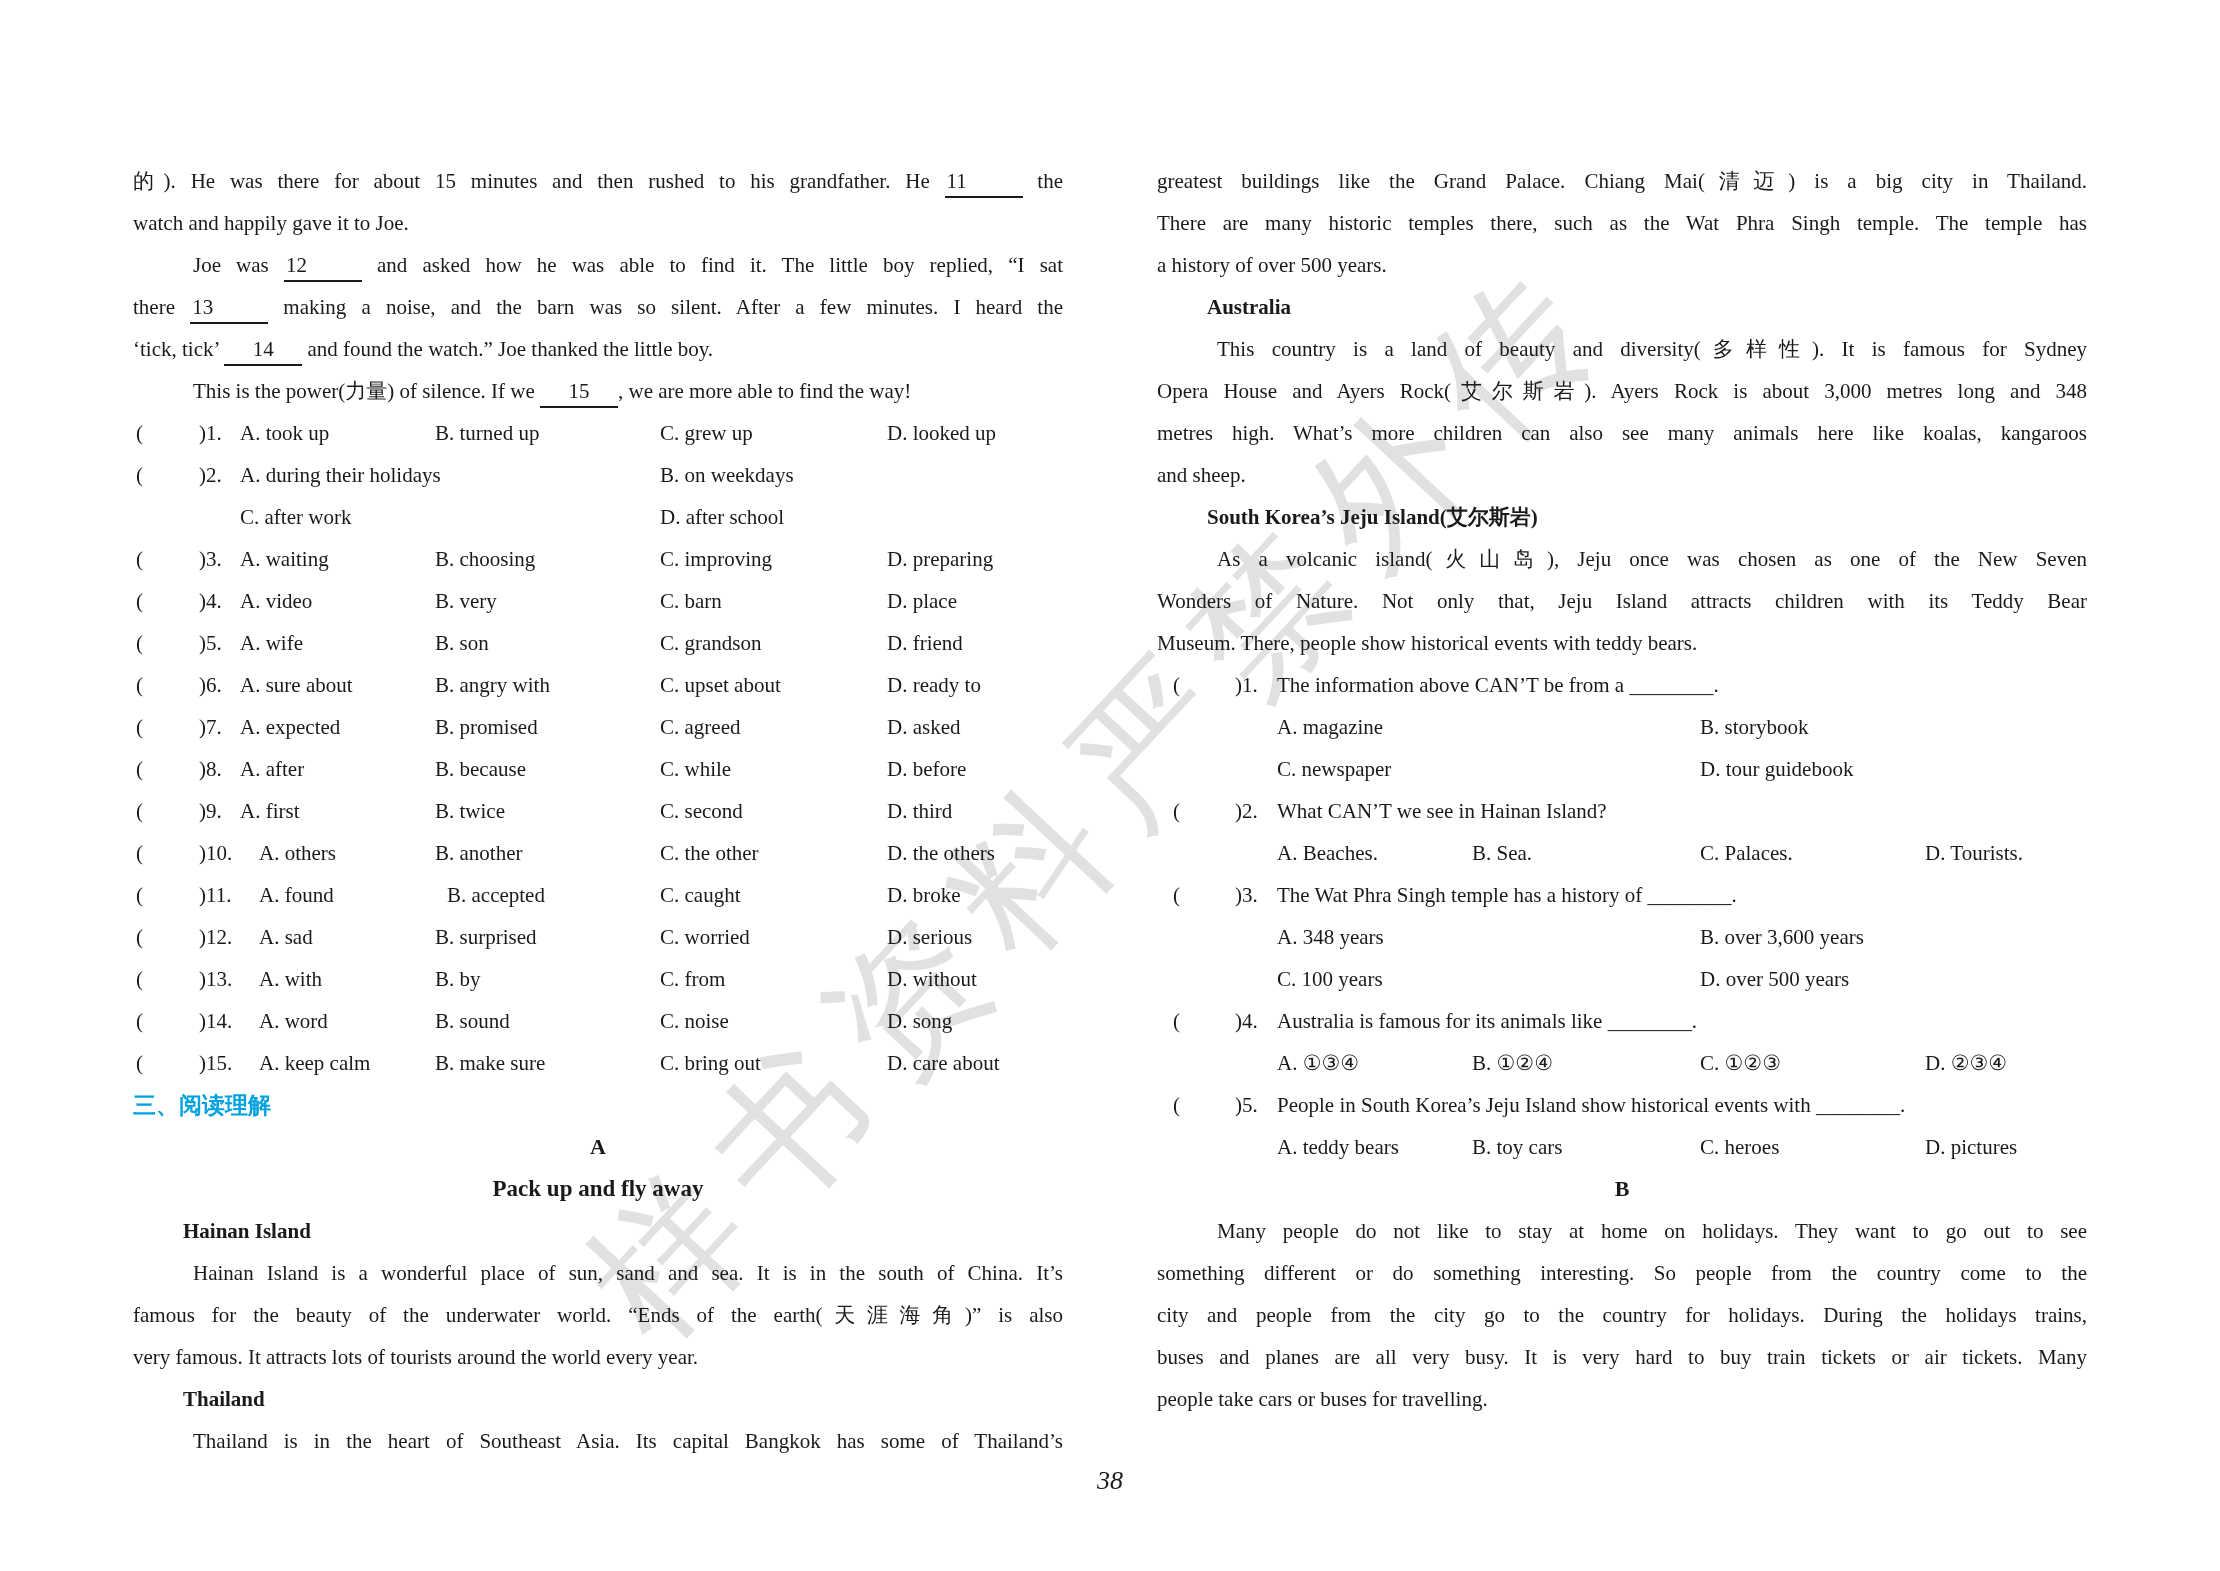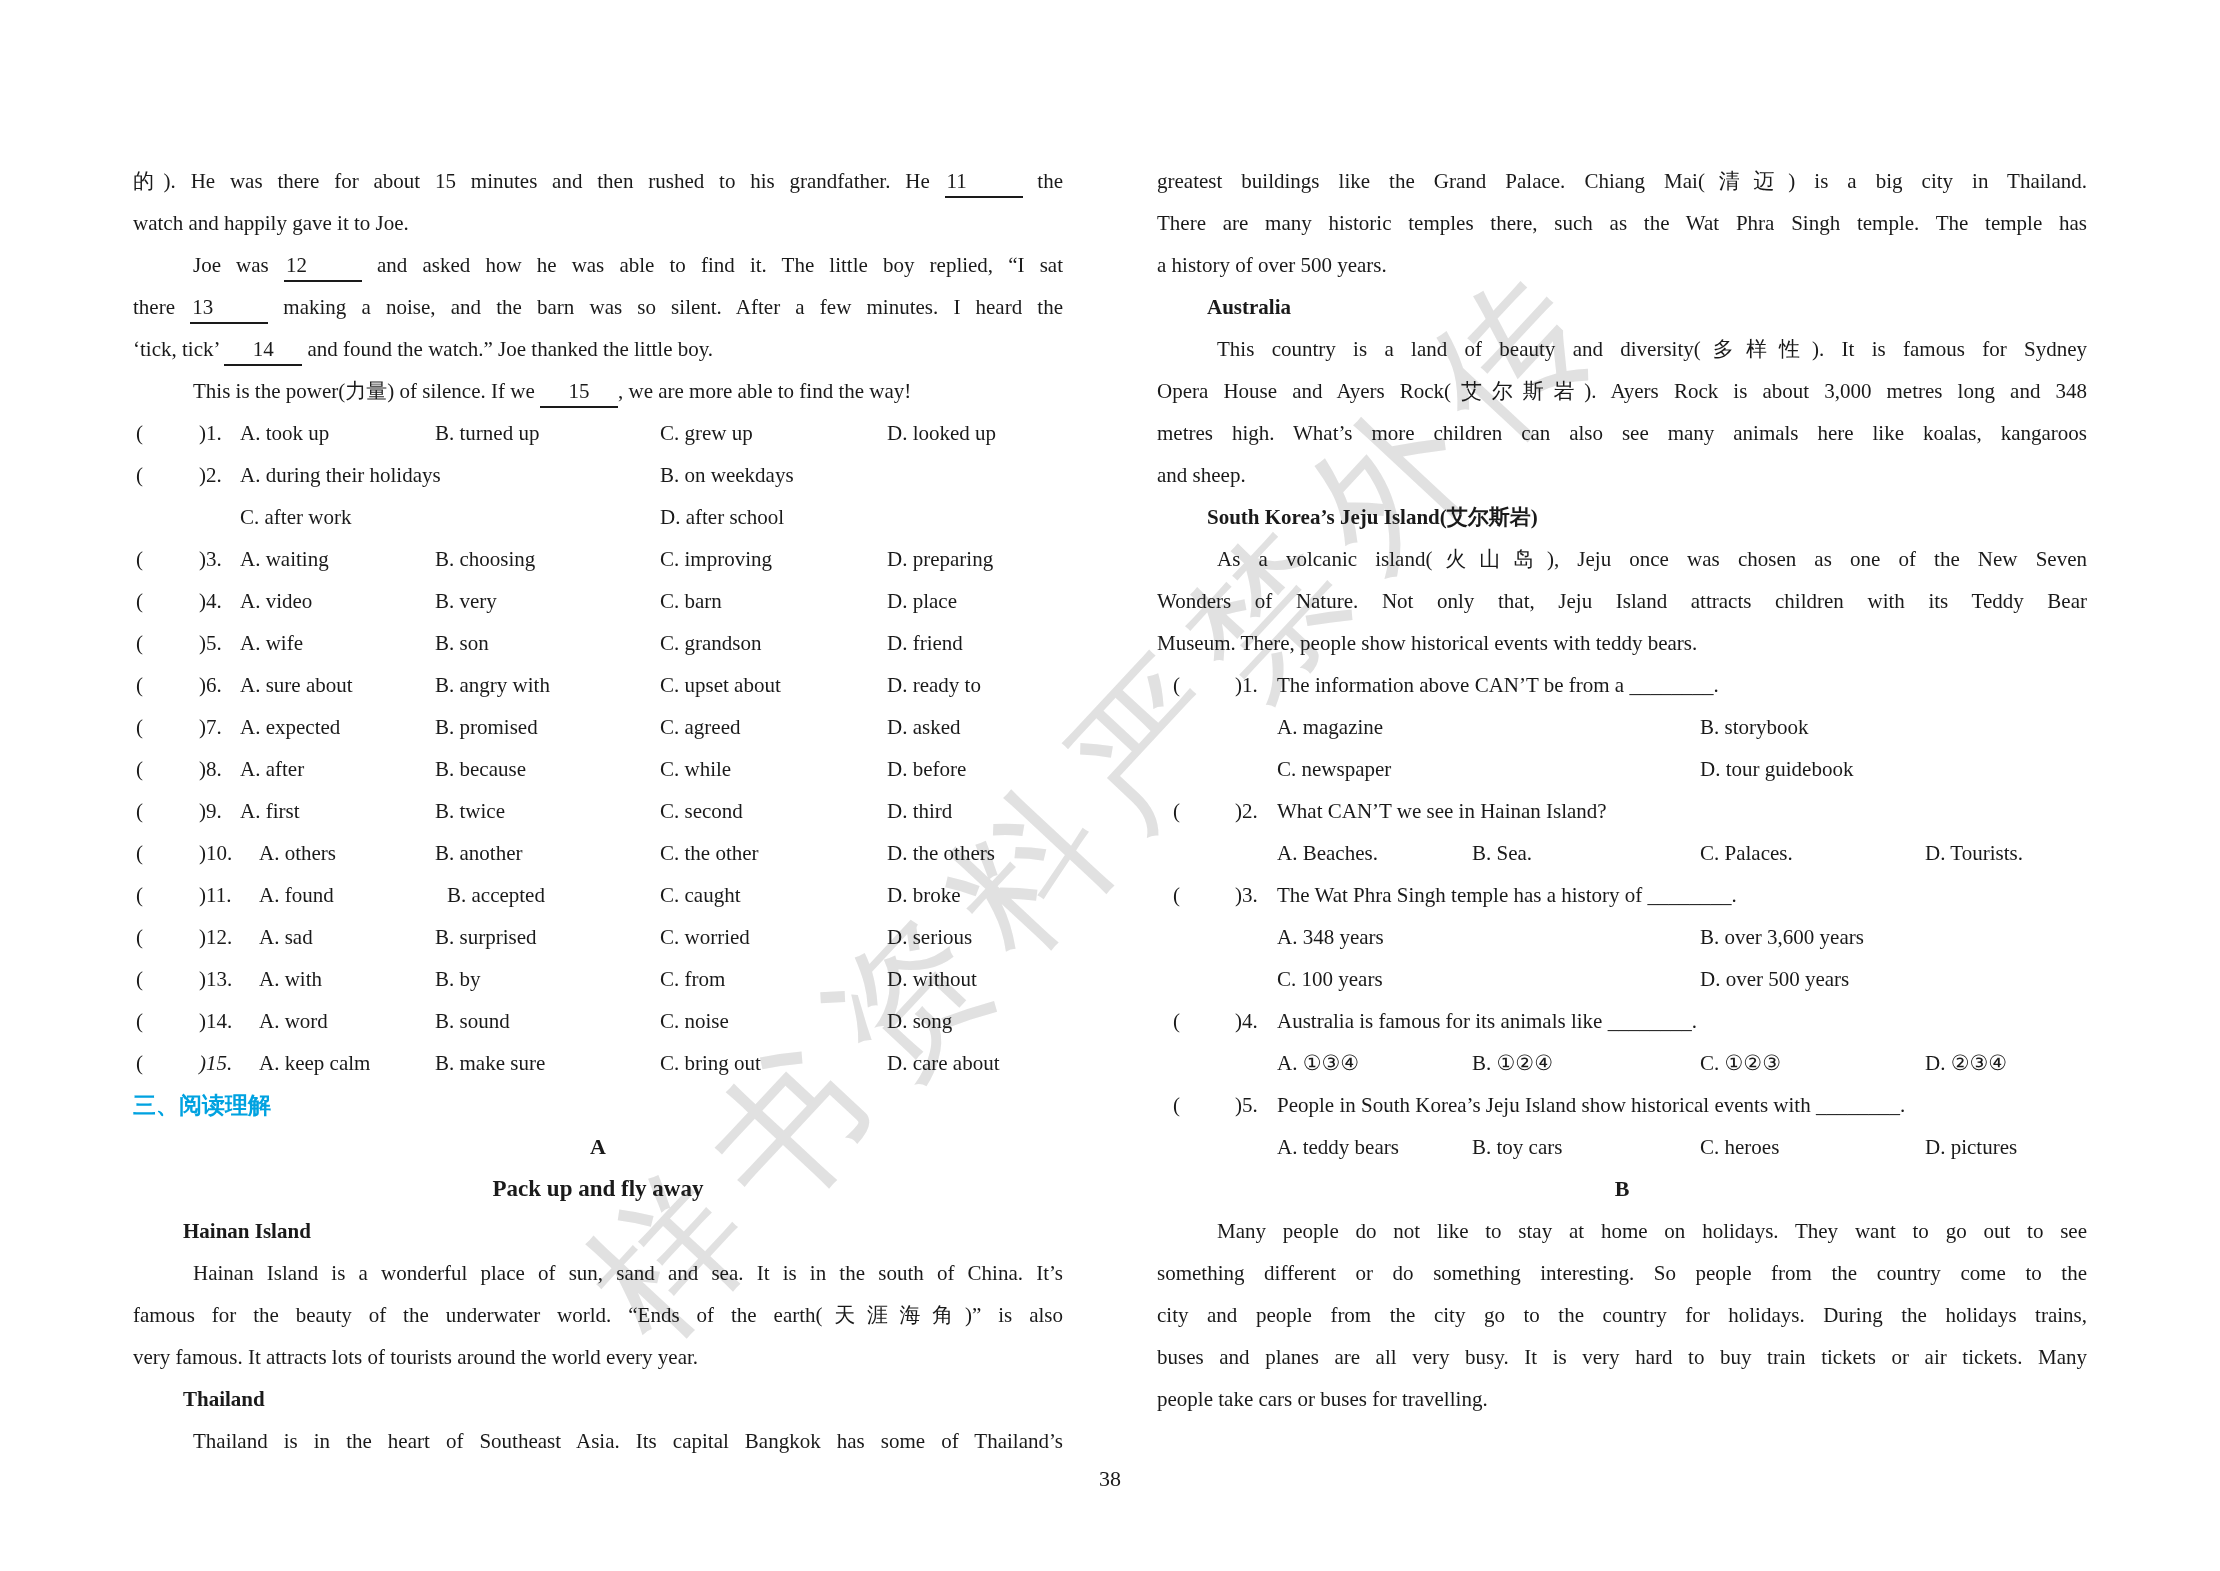--- a/index.html
+++ b/index.html
@@ -28,21 +28,21 @@
     font-family:"Liberation Sans","DejaVu Sans",sans-serif;
     font-weight:bold; font-size:23px;
   }
   .row-item{position:absolute; top:0; white-space:nowrap;}
   .blank{
     display:inline-block; min-width:74px; text-align:center;
     border-bottom:2px solid #1a1a1a; line-height:30px; padding:0 2px;
   }
   .page-number{
     position:absolute; left:0; right:0; top:1466px; text-align:center;
-    font-size:22px; z-index:1;
+    font-size:26px; z-index:1;font-style:italic;
   }
 </style>
 </head>
 <body>
 
 <div class="page">
   <div class="watermark" style="color: rgb(201, 201, 201);">样书资料严禁外传</div>
   <div class="column col-left" id="col-left">
       <div class="line body justify">的). He was there for about 15 minutes and then rushed to his grandfather. He <span class="blank">11</span> the</div>
       <div class="line body">watch and happily gave it to Joe.</div>
@@ -159,21 +159,21 @@
       <div class="line row">
         <span class="row-item" style="left: 3px;">(</span>
         <span class="row-item" style="left: 66px;">)14.</span>
         <span class="row-item" style="left: 126px;">A.  word</span>
         <span class="row-item" style="left: 302px;">B.  sound</span>
         <span class="row-item" style="left: 527px;">C.  noise</span>
         <span class="row-item" style="left: 754px;">D.  song</span>
       </div>
       <div class="line row">
         <span class="row-item" style="left: 3px;">(</span>
-        <span class="row-item" style="left: 66px; font-style: italic;">)15.</span>
+        <span class="row-item" style="left: 66px;">)15.</span>
         <span class="row-item" style="left: 126px;">A.  keep calm</span>
         <span class="row-item" style="left: 302px;">B.  make sure</span>
         <span class="row-item" style="left: 527px;">C.  bring out</span>
         <span class="row-item" style="left: 754px;">D.  care about</span>
       </div>
       <div class="line section" style="color: rgb(0, 162, 224);">三、阅读理解</div>
       <div class="line center">A</div>
       <div class="line title">Pack up and fly away</div>
       <div class="line heading" style="padding-left: 50px;">Hainan Island</div>
       <div class="line body justify" style="padding-left: 60px;">Hainan Island is a wonderful place of sun, sand and sea. It is in the south of China. It’s</div>

